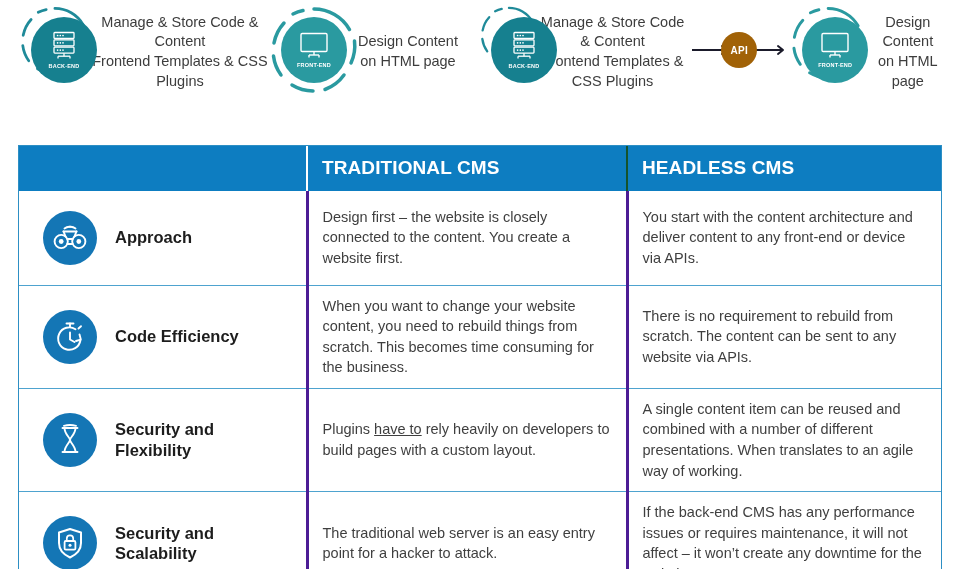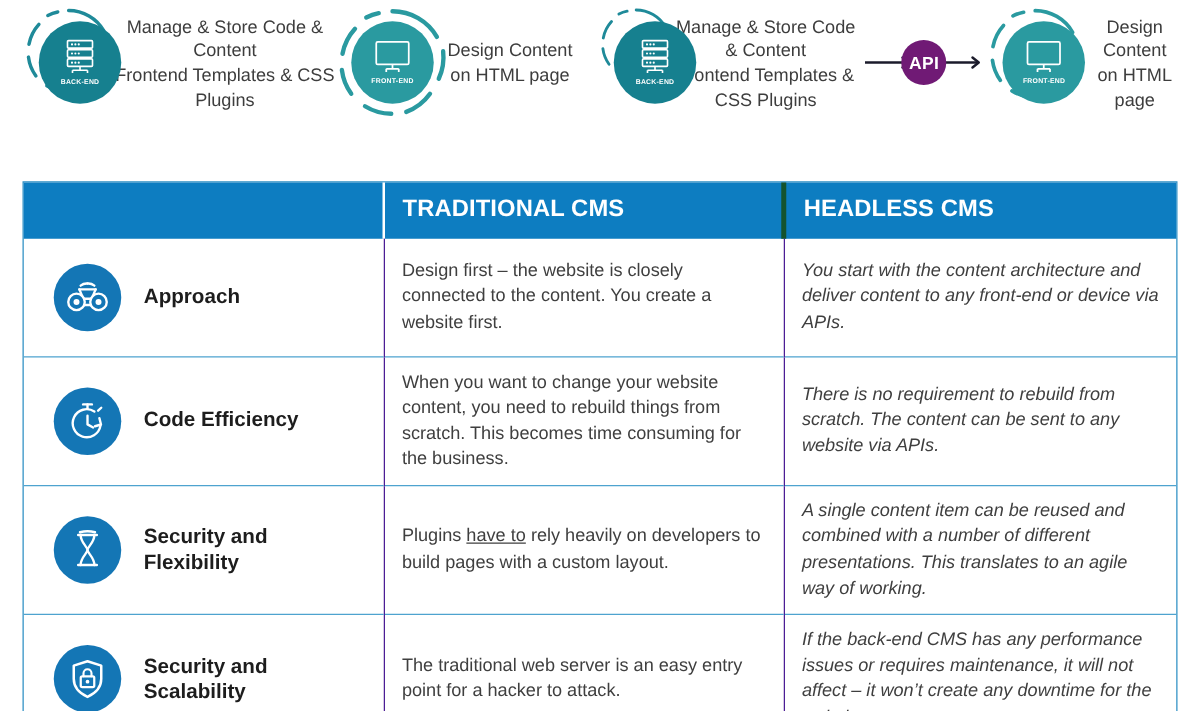--- a/index.html
+++ b/index.html
@@ -88,23 +88,23 @@
     height: 88px;
     margin-top: 6px;
     display: flex;
     align-items: center;
     justify-content: center;
   }
   .api-circle {
     width: 36px;
     height: 36px;
     border-radius: 50%;
-    background: #701a75;
+    background: #a16207;
     color: #ffffff;
-    font-size: 14px;
+    font-size: 10px;
     font-weight: bold;
     display: flex;
     align-items: center;
     justify-content: center;
     letter-spacing: 0.3px;
     z-index: 2;
   }
   .arrow-left, .arrow-right {
     position: absolute;
     top: 50%;
@@ -133,39 +133,39 @@
   .cms-table thead th {
     background: #0d7dc1;
     color: #ffffff;
     font-size: 19px;
     font-weight: bold;
     text-align: left;
     padding: 7px 14px 8px 14px;
     height: 30px;
     vertical-align: middle;
     letter-spacing: 0.1px;
-    border-right: 4px solid #14532d;
+    border-right: 2px solid #14532d;
   }
   .cms-table thead th.blank {
     border-right: 2px solid #ffffff;
   }
   .cms-table thead th:last-child { border-right: none; margin-left: 16px; }
 
   .cms-table tbody td {
     border-top: 1px solid #4ea3cf;
-    border-right: 1px solid #4c1d95;
+    border-right: 3px solid #4c1d95;
     vertical-align: middle;
     font-size: 14.5px;
     line-height: 1.42;
     color: #3f3f3f;
     padding: 10px 14px;
     box-sizing: border-box;
   }
   .cms-table tbody tr:first-child td { border-top: none; }
-  .cms-table tbody td:last-child { border-right: none; font-style: italic; }
+  .cms-table tbody td:last-child { border-right: none; }
 
   .cms-table tbody tr.r1 td { height: 94px; }
   .cms-table tbody tr.r2 td { height: 92px; }
   .cms-table tbody tr.r3 td { height: 90px; }
   .cms-table tbody tr.r4 td { height: 102px; }
 
   .label-cell-inner {
     display: flex;
     align-items: center;
     gap: 18px;
@@ -456,21 +456,21 @@
               </svg>
             </span>
             <span class="row-label">Security and
 Flexibility</span>
           </div>
         </td>
         <td>
           <span class="cell-text"><span>Plugins </span><span class="underline-phrase">have to</span><span> rely heavily on developers to build pages with a custom layout.</span></span>
         </td>
         <td>
-          <span class="cell-text">A single content item can be reused and combined with a number of different presentations. This translates to an agile way of working.</span>
+          <span class="cell-text">A single content item can be reused and combined with a number of different presentations. When translates to an agile way of working.</span>
         </td>
       </tr>
 
       <tr class="r4">
         <td>
           <div class="label-cell-inner">
             <span class="row-icon">
               <svg width="28" height="32" viewBox="0 0 28 32">
                 <path d="M14,2 L25,5.5 L25,16 C25,23.5 19.5,28 14,30.5 C8.5,28 3,23.5 3,16 L3,5.5 Z" fill="none" stroke="#ffffff" stroke-width="2" stroke-linejoin="round"></path>
                 <g fill="none" stroke="#ffffff" stroke-width="1.7" stroke-linecap="round">

